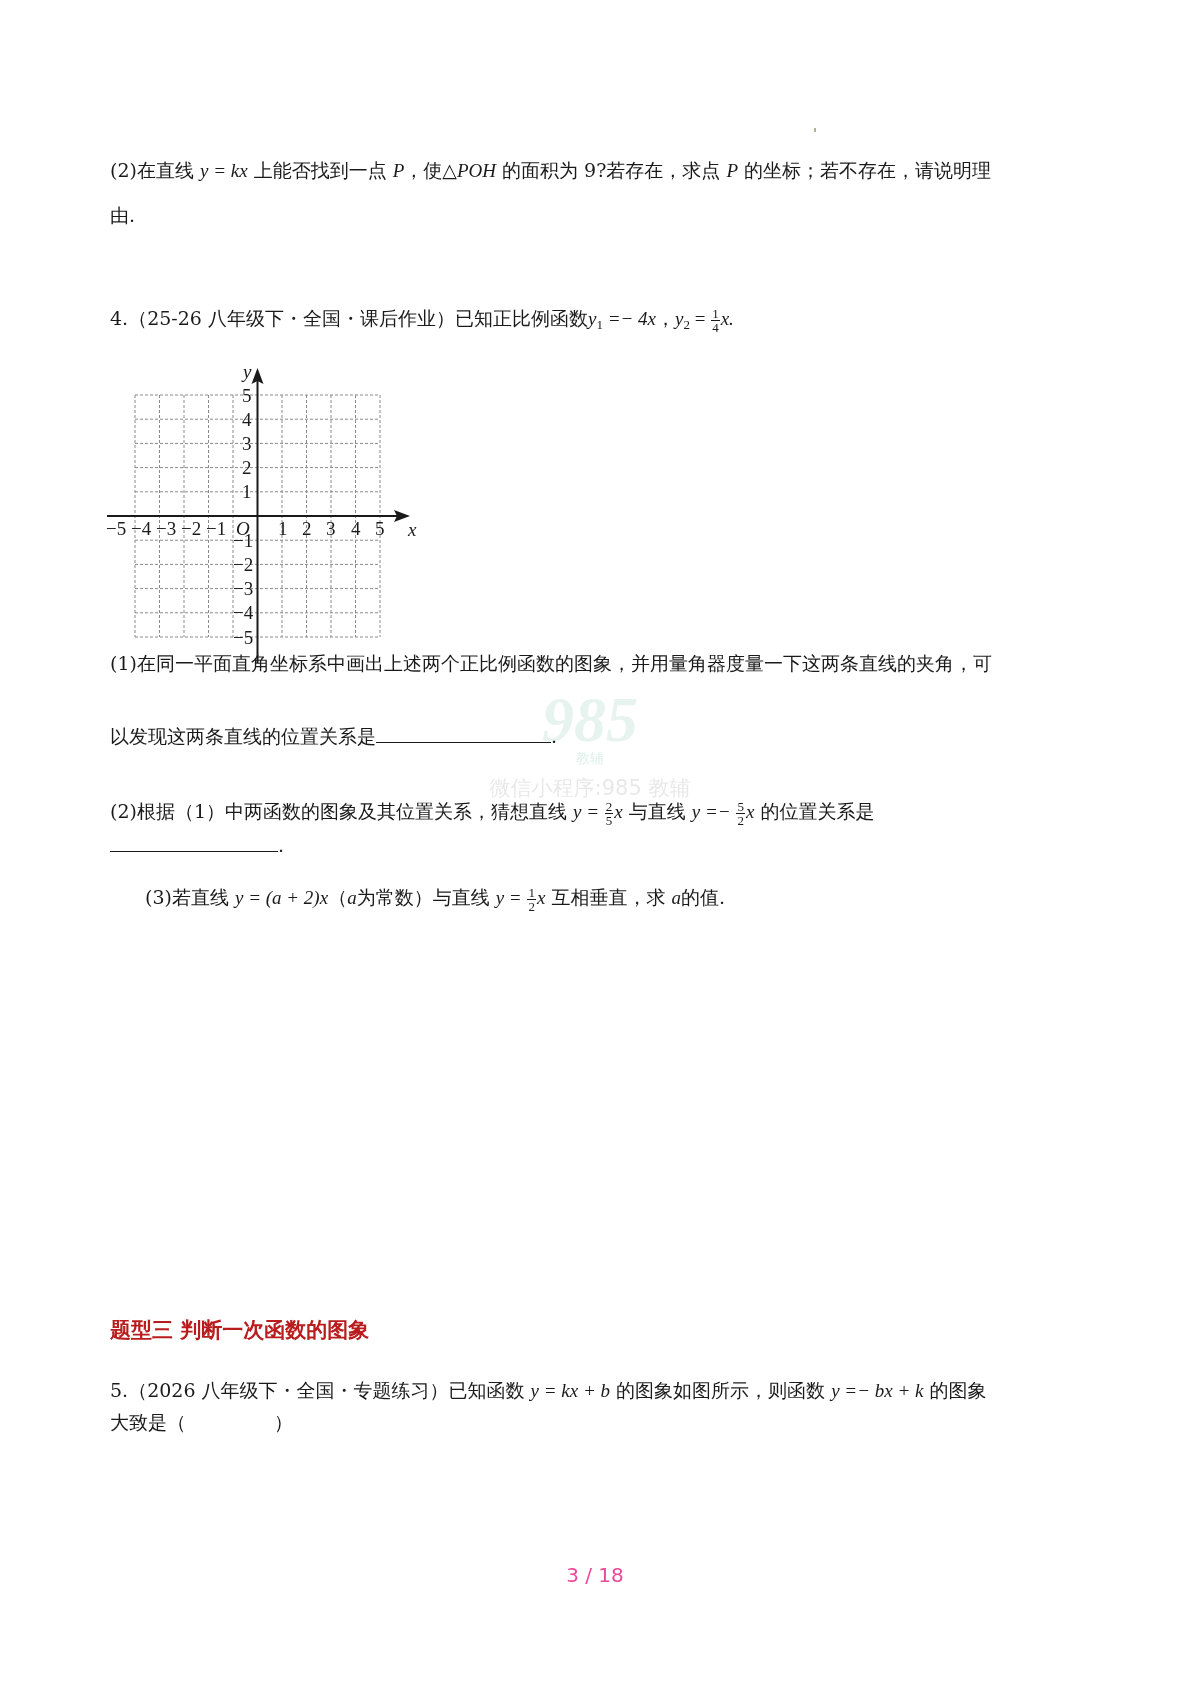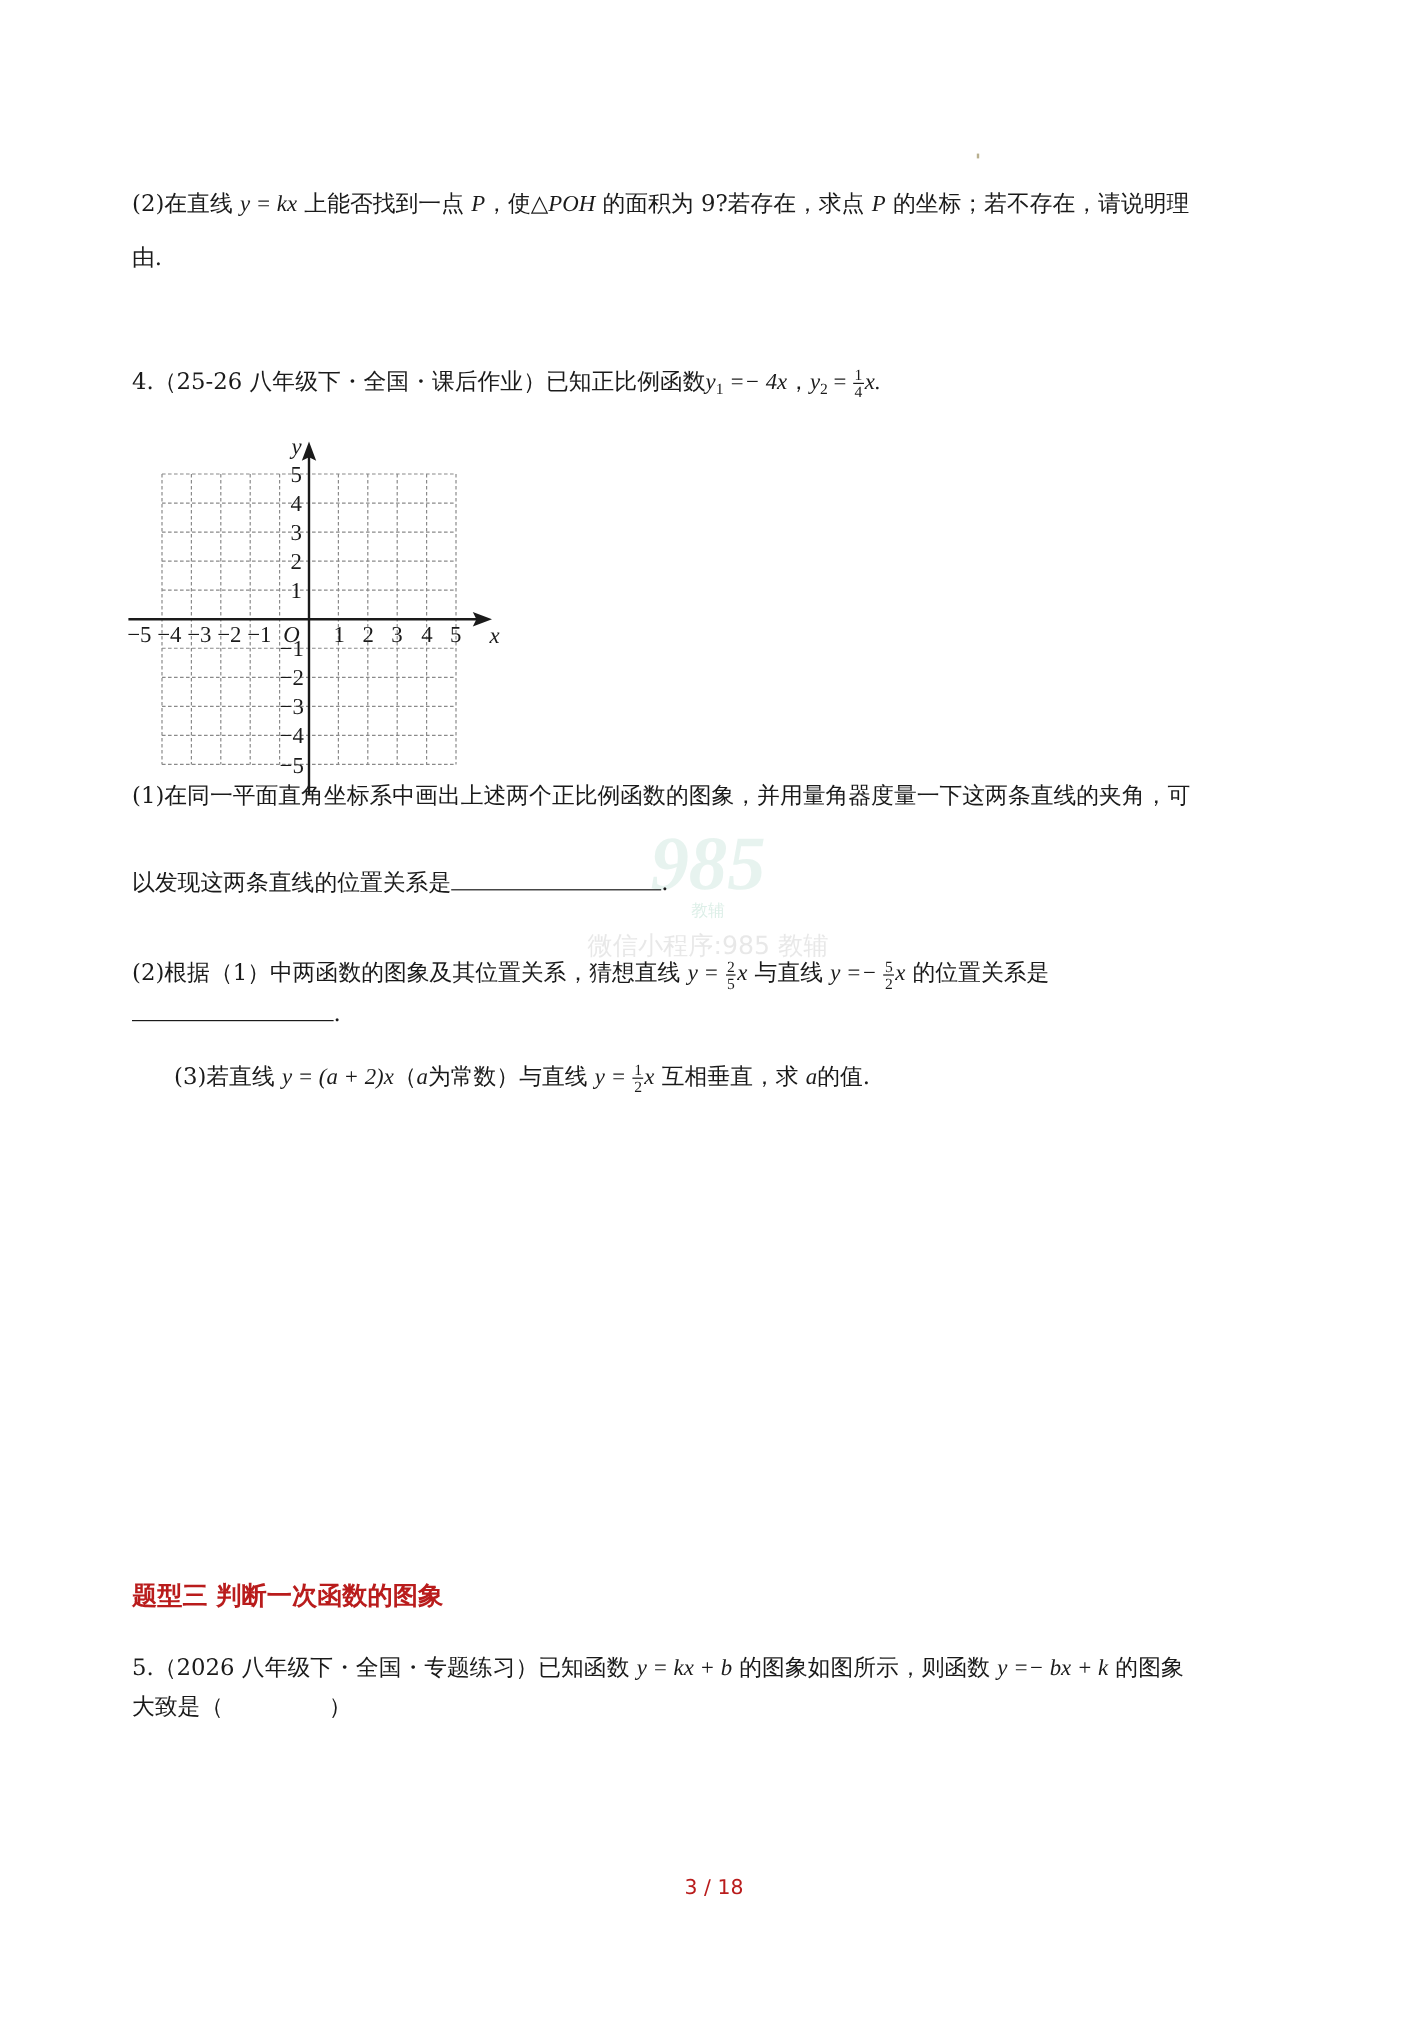--- a/index.html
+++ b/index.html
@@ -9,22 +9,22 @@
   .m { font-family: "Liberation Serif", "DejaVu Serif", serif; font-style: italic; }
   .mu { font-family: "Liberation Serif", "DejaVu Serif", serif; }
   .frac { display: inline-block; vertical-align: middle; text-align: center; font-size: 13px; line-height: 13px;
           font-family: "Liberation Serif", serif; margin: 0 1px; }
   .frac span { display: block; }
   .frac .num { border-bottom: 1px solid #1a1a1a; padding: 0 1px; }
   .sub { font-size: 13px; vertical-align: -4px; }
   .blank { display: inline-block; border-bottom: 1.5px solid #1a1a1a; height: 18px; vertical-align: baseline; }
   .heading { position: absolute; left: 110px; top: 1316px; font-size: 21px; font-weight: bold; color: #b91c1c;
              font-family: "DejaVu Sans", "Liberation Sans", sans-serif; }
-  .footer { position: absolute; left: 0; width: 1190px; top: 1563px; text-align: center; font-size: 17px;
-            font-family: "DejaVu Sans", "Liberation Sans", sans-serif; color: #b91c1c; }
+  .footer { position: absolute; left: 0; width: 1190px; top: 1563px; text-align: center; font-size: 20px;
+            font-family: "DejaVu Sans", "Liberation Sans", sans-serif; color: #ec4899; }
   .watermark { position: absolute; left: 470px; top: 690px; width: 240px; text-align: center; pointer-events: none; }
   .wm-num { font-size: 64px; font-weight: bold; color: rgba(120,190,165,0.18); font-family: Liberation Serif, serif; font-style: italic; line-height: 60px; }
   .wm-sub { font-size: 14px; color: rgba(120,190,165,0.25); font-family: "DejaVu Sans", sans-serif; }
   .wm-text { font-size: 21px; color: rgba(150,150,150,0.22); font-family: "DejaVu Sans", sans-serif; margin-top: 6px; }
   .stray { position: absolute; left: 814px; top: 128px; width: 2px; height: 4px; background: #b8b090; }
   svg.grid { position: absolute; left: 100px; top: 358px; }
   svg text { font-family: "Liberation Serif", "DejaVu Serif", serif; }
 </style>
 </head>
 <body>

